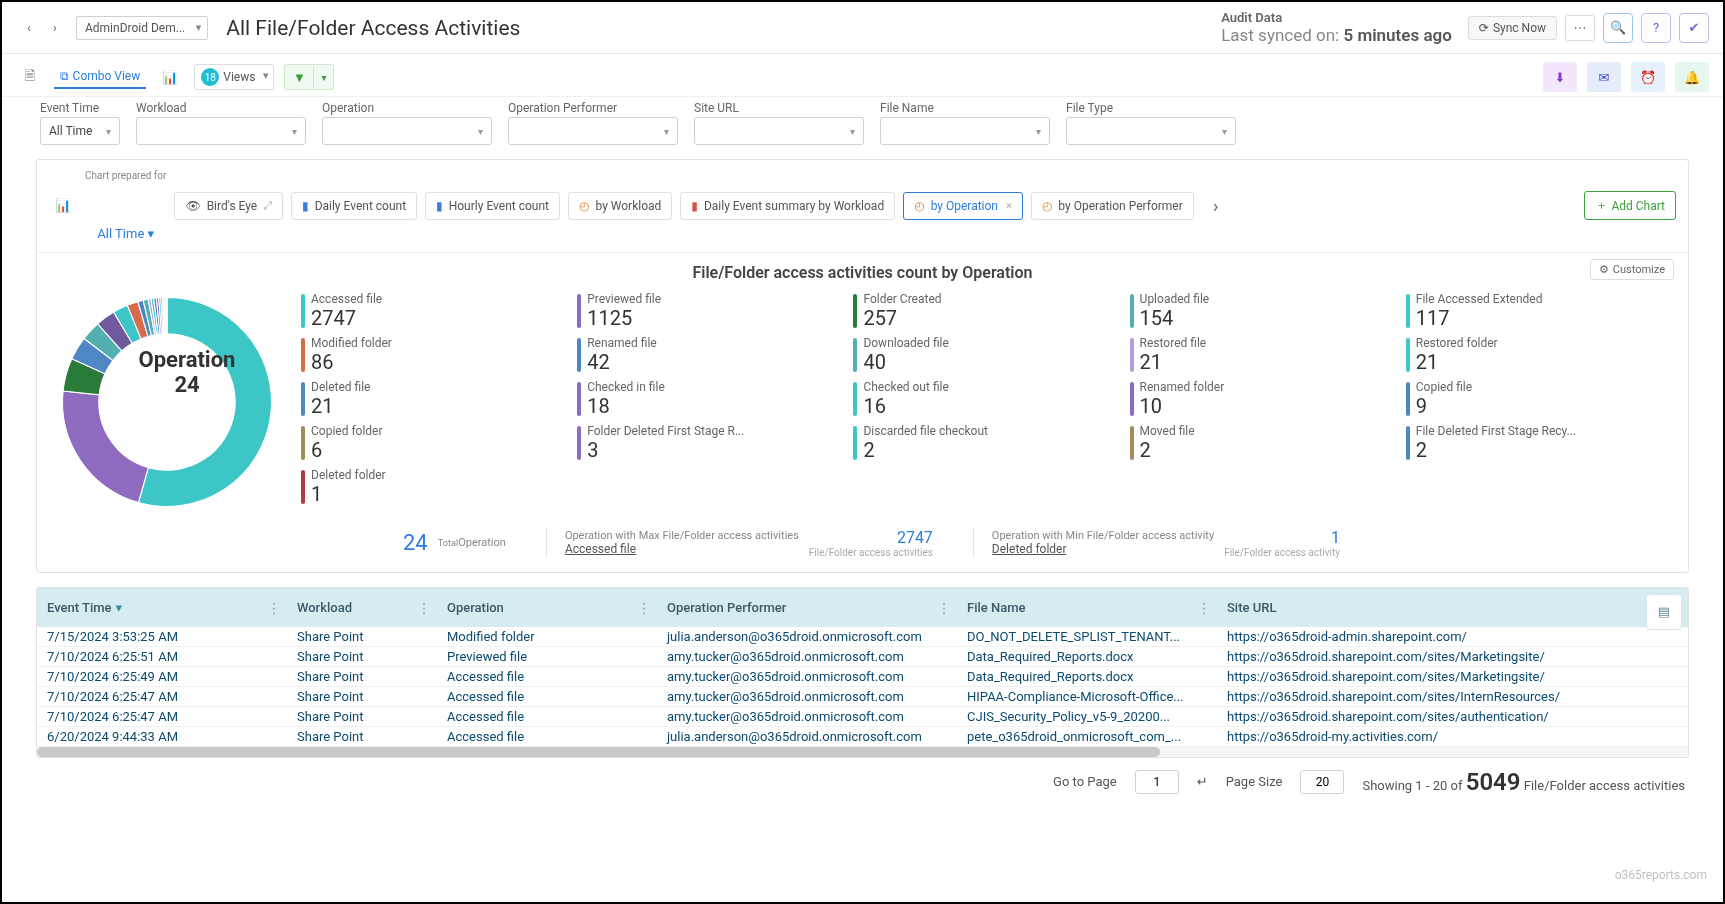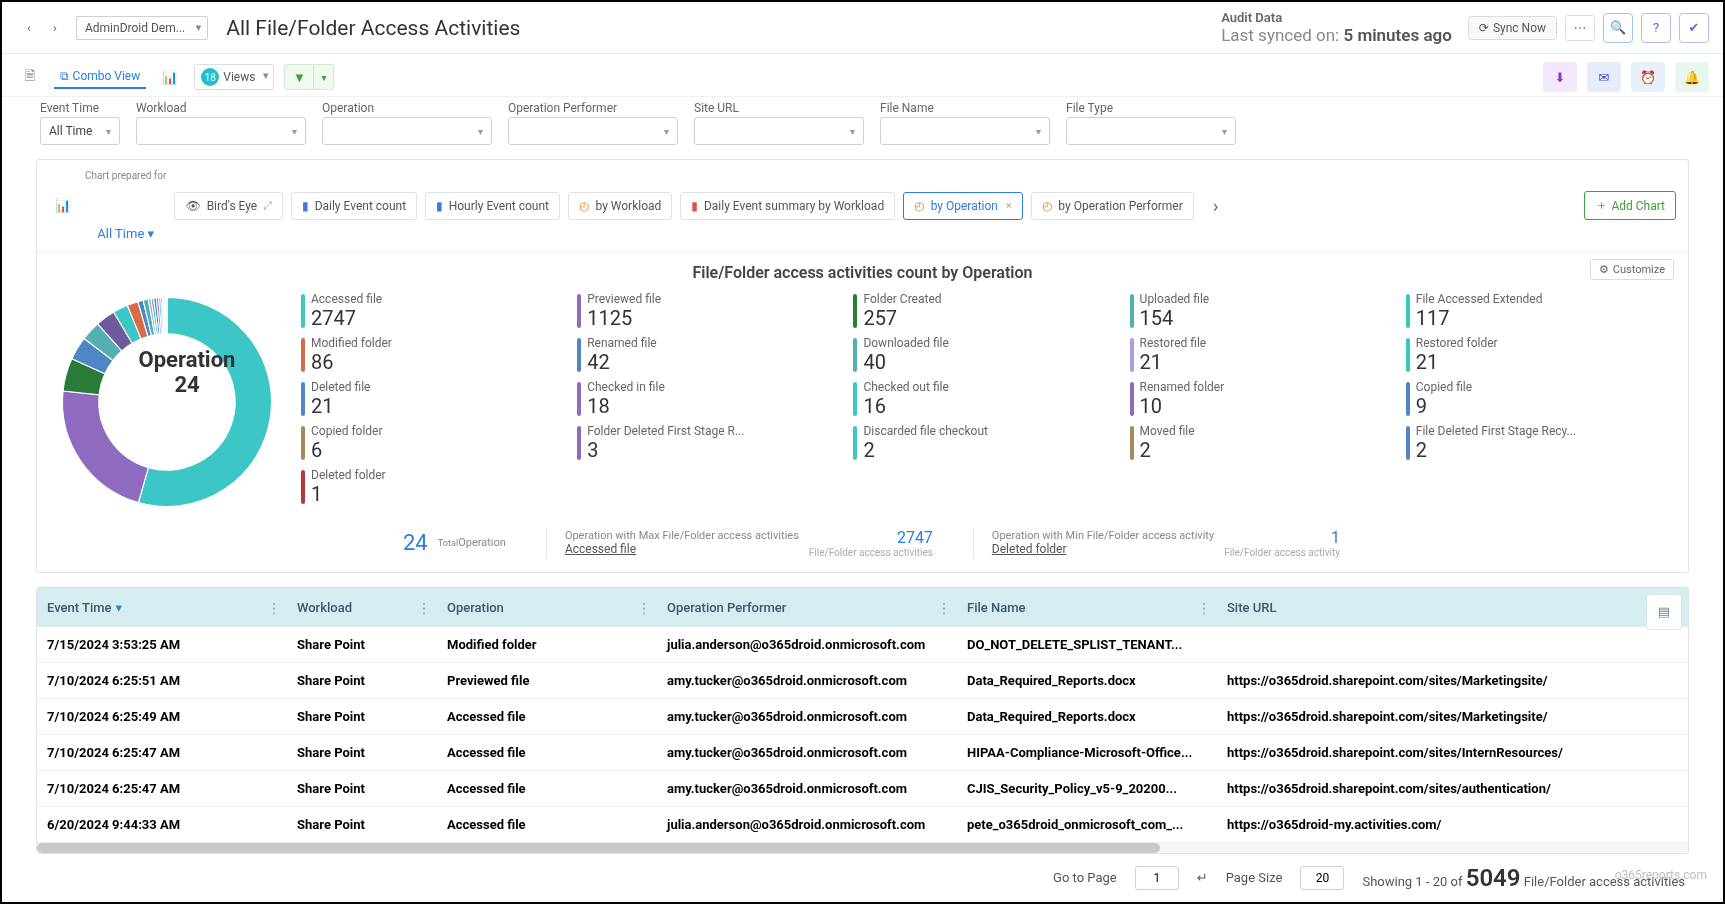--- a/index.html
+++ b/index.html
@@ -80,21 +80,21 @@
 .cf-label { line-height: 1.1; }
 .cf-link { color: #555; text-decoration: underline; font-size: 12px; }
 .cf-right small { display: block; font-size: 10px; color: #aaa; }
 
 
 .table-wrap { margin: 0 34px; border: 1px solid #e2e2e2; border-radius: 3px; position: relative; }
 .thead { background: #d5edf1; display: flex; }
 .th { padding: 12px 10px; font-size: 13px; color: #3a5a66; font-weight: 500; display: flex; align-items: center; gap: 4px; position: relative; }
 .th .menu { position: absolute; right: 6px; top: 12px; color: #7aa0ac; font-size: 14px; }
 .tbody .tr { display: flex; border-bottom: 1px solid #f1f1f1; }
-.tbody .td { padding: 10px 10px; font-size: 13px; color: #000000; white-space: nowrap; overflow: hidden; text-overflow: ellipsis; font-weight: bold; }
+.tbody .td { padding: 2px 10px; font-size: 13px; color: #0c4a6e; white-space: nowrap; overflow: hidden; text-overflow: ellipsis; }
 .col-time   { width: 250px; }
 .col-work   { width: 150px; }
 .col-op     { width: 220px; }
 .col-perf   { width: 300px; }
 .col-file   { width: 260px; }
 .col-url    { flex: 1; }
 .table-settings { position: absolute; top: 6px; right: 6px; width: 36px; height: 36px; background: #fff; border: 1px solid #d8e6ea; border-radius: 4px; display: flex; align-items: center; justify-content: center; color: #5a8a96; }
 .hscroll { height: 10px; background: #f6f6f6; position: relative; }
 .hscroll .thumb { position: absolute; left: 0; top: 0; height: 10px; width: 68%; background: #c9c9c9; border-radius: 5px; }
 
@@ -525,20 +525,21 @@
           <span>Site URL</span>
         </div>
     </div>
     <div class="tbody" id="tbody">
         <div class="tr">
           <div class="td col-time">7/15/2024 3:53:25 AM</div>
           <div class="td col-work">Share Point</div>
           <div class="td col-op">Modified folder</div>
           <div class="td col-perf">julia.anderson@o365droid.onmicrosoft.com</div>
           <div class="td col-file">DO_NOT_DELETE_SPLIST_TENANT...</div>
+          <div class="td col-url">https://o365droid-admin.sharepoint.com/</div>
         </div>
         <div class="tr">
           <div class="td col-time">7/10/2024 6:25:51 AM</div>
           <div class="td col-work">Share Point</div>
           <div class="td col-op">Previewed file</div>
           <div class="td col-perf">amy.tucker@o365droid.onmicrosoft.com</div>
           <div class="td col-file">Data_Required_Reports.docx</div>
           <div class="td col-url">https://o365droid.sharepoint.com/sites/Marketingsite/</div>
         </div>
         <div class="tr">

